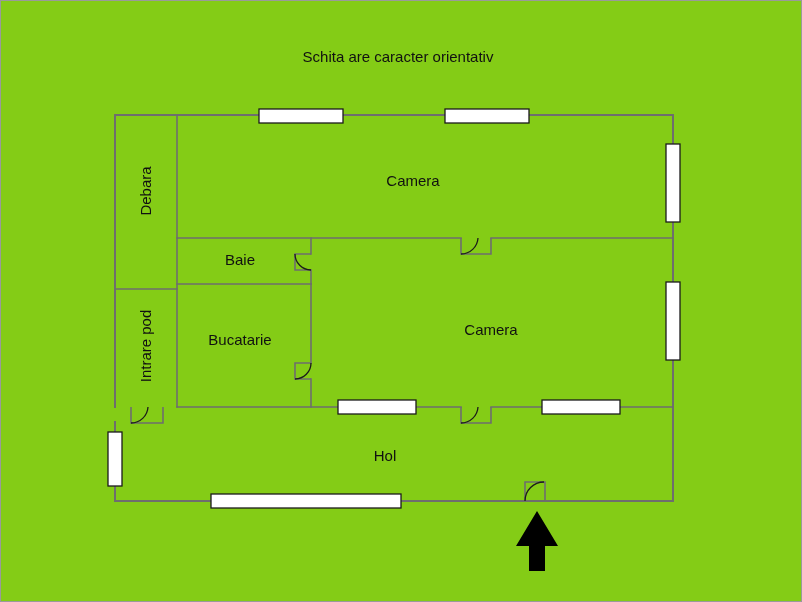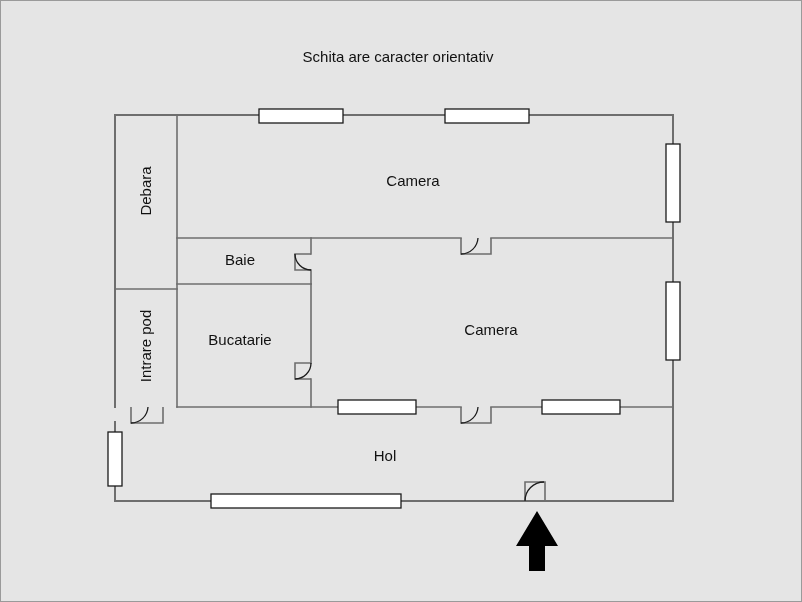--- a/index.html
+++ b/index.html
@@ -12,21 +12,21 @@
     height: 602px;
     font-family: "Liberation Sans", sans-serif;
     overflow: hidden;
   }
   #page {
     position: relative;
     width: 802px;
     height: 602px;
     box-sizing: border-box;
     border: 1px solid #9a9a9a;
-    background: #e5e5e5;
+    background: #84cc16;
   }
   #plan-svg {
     display: block;
     width: 800px;
     height: 600px;
   }
   .room-label {
     font-family: "Liberation Sans", sans-serif;
     font-size: 15px;
     fill: #111111;

